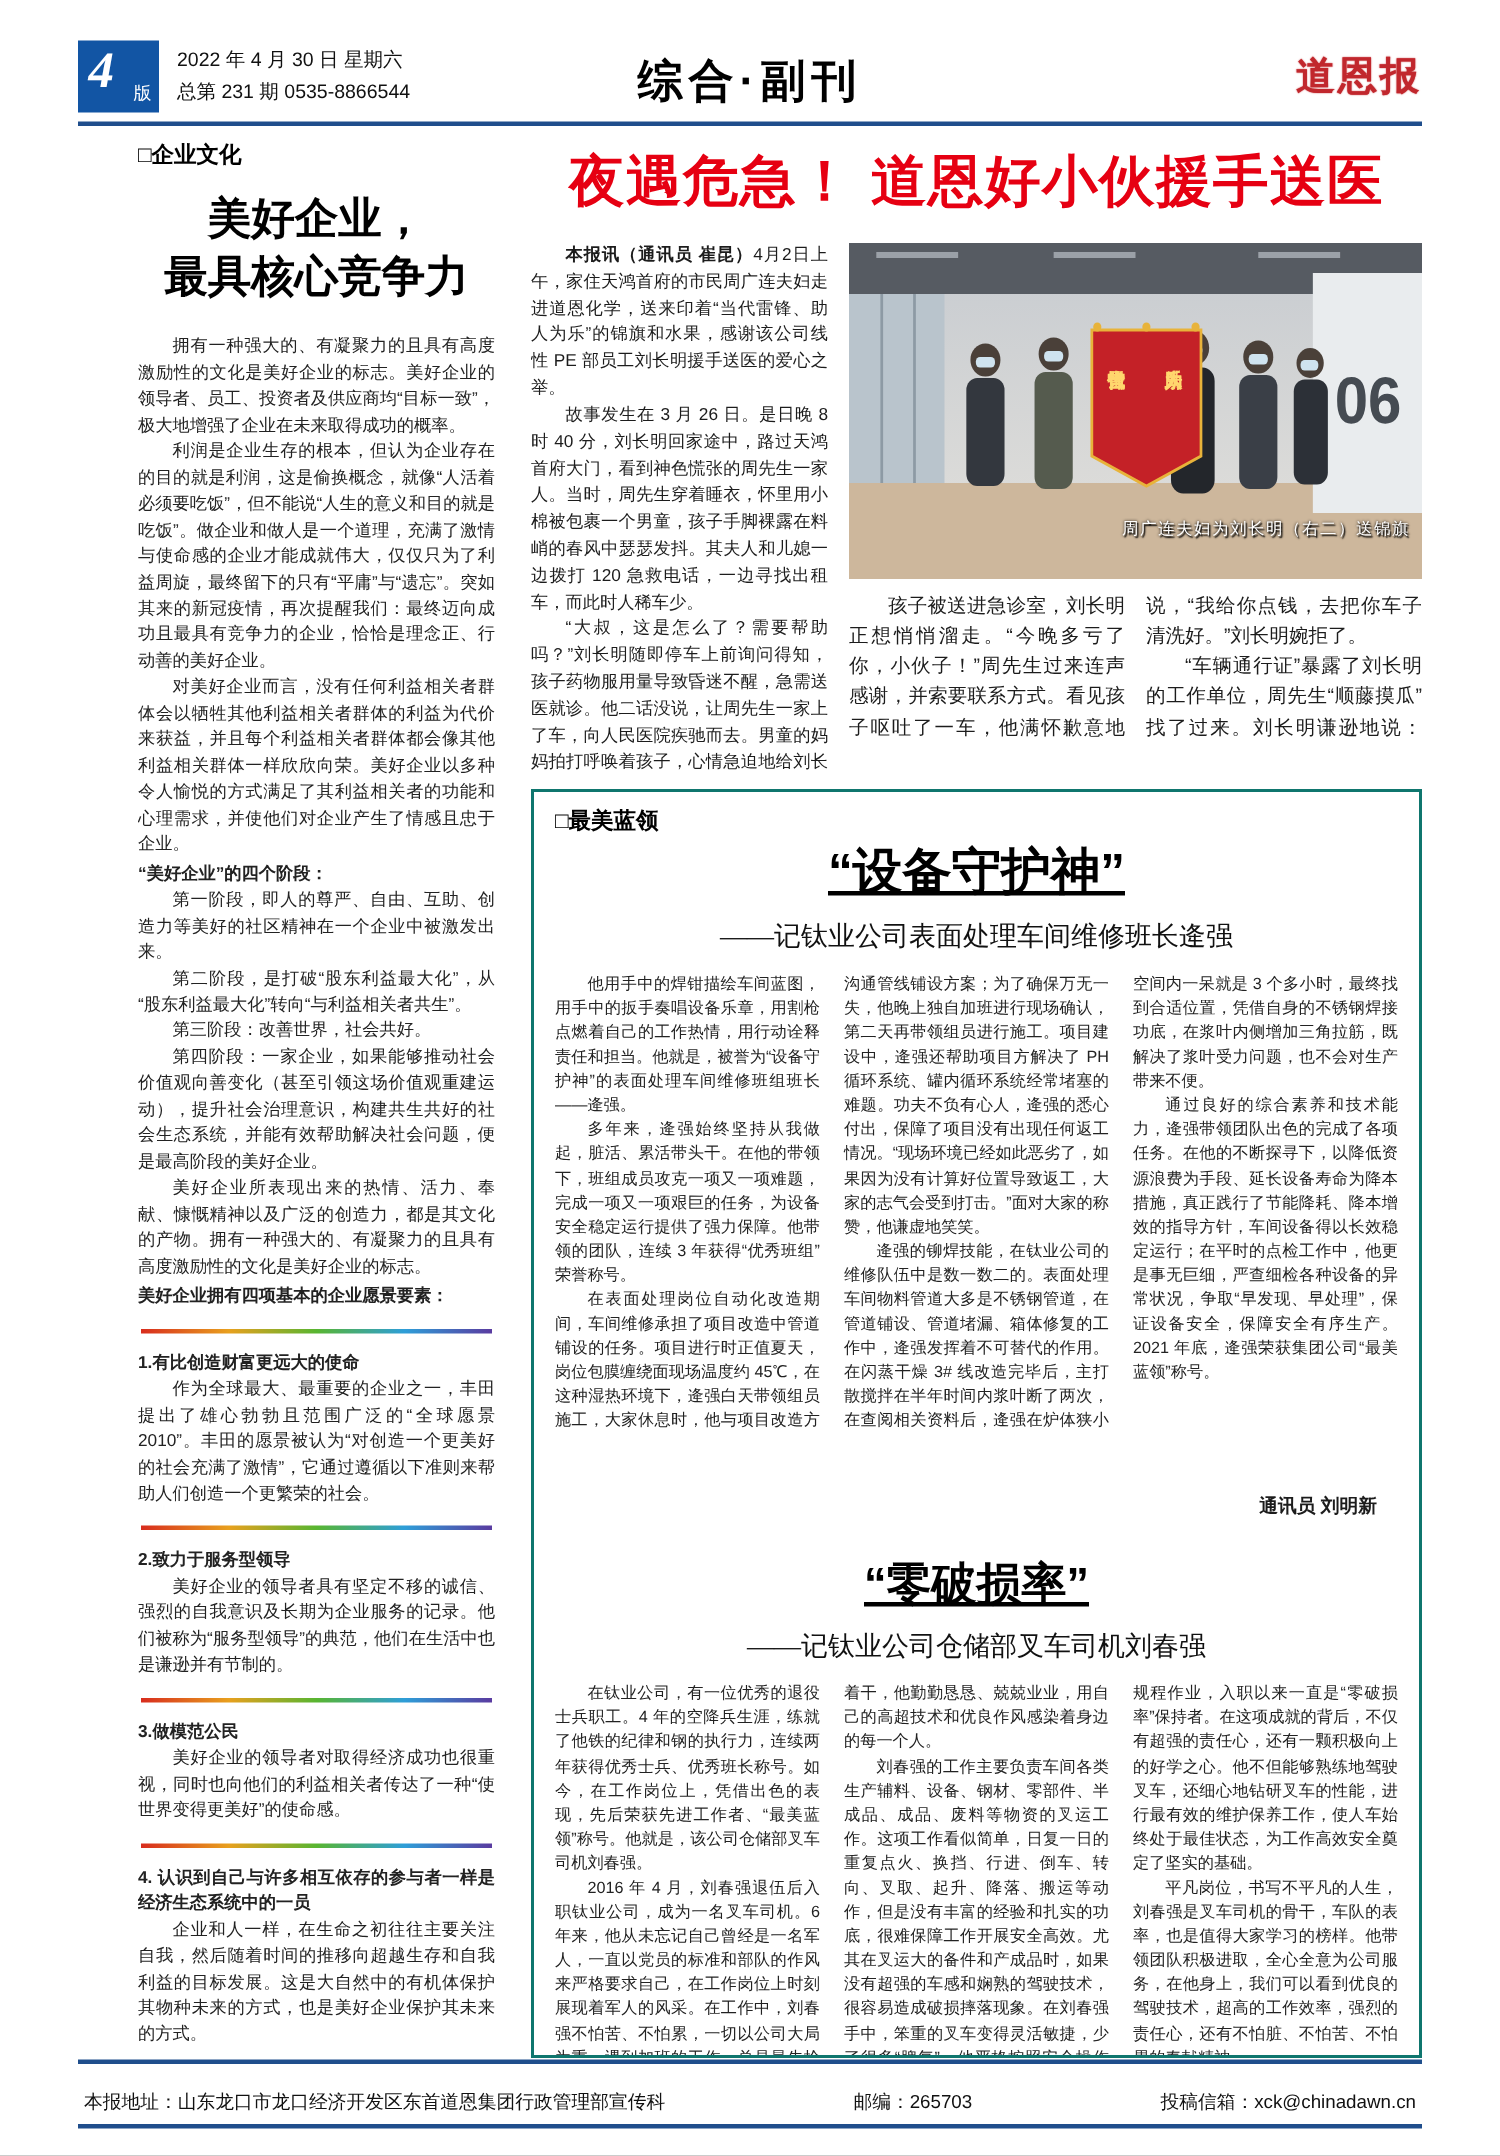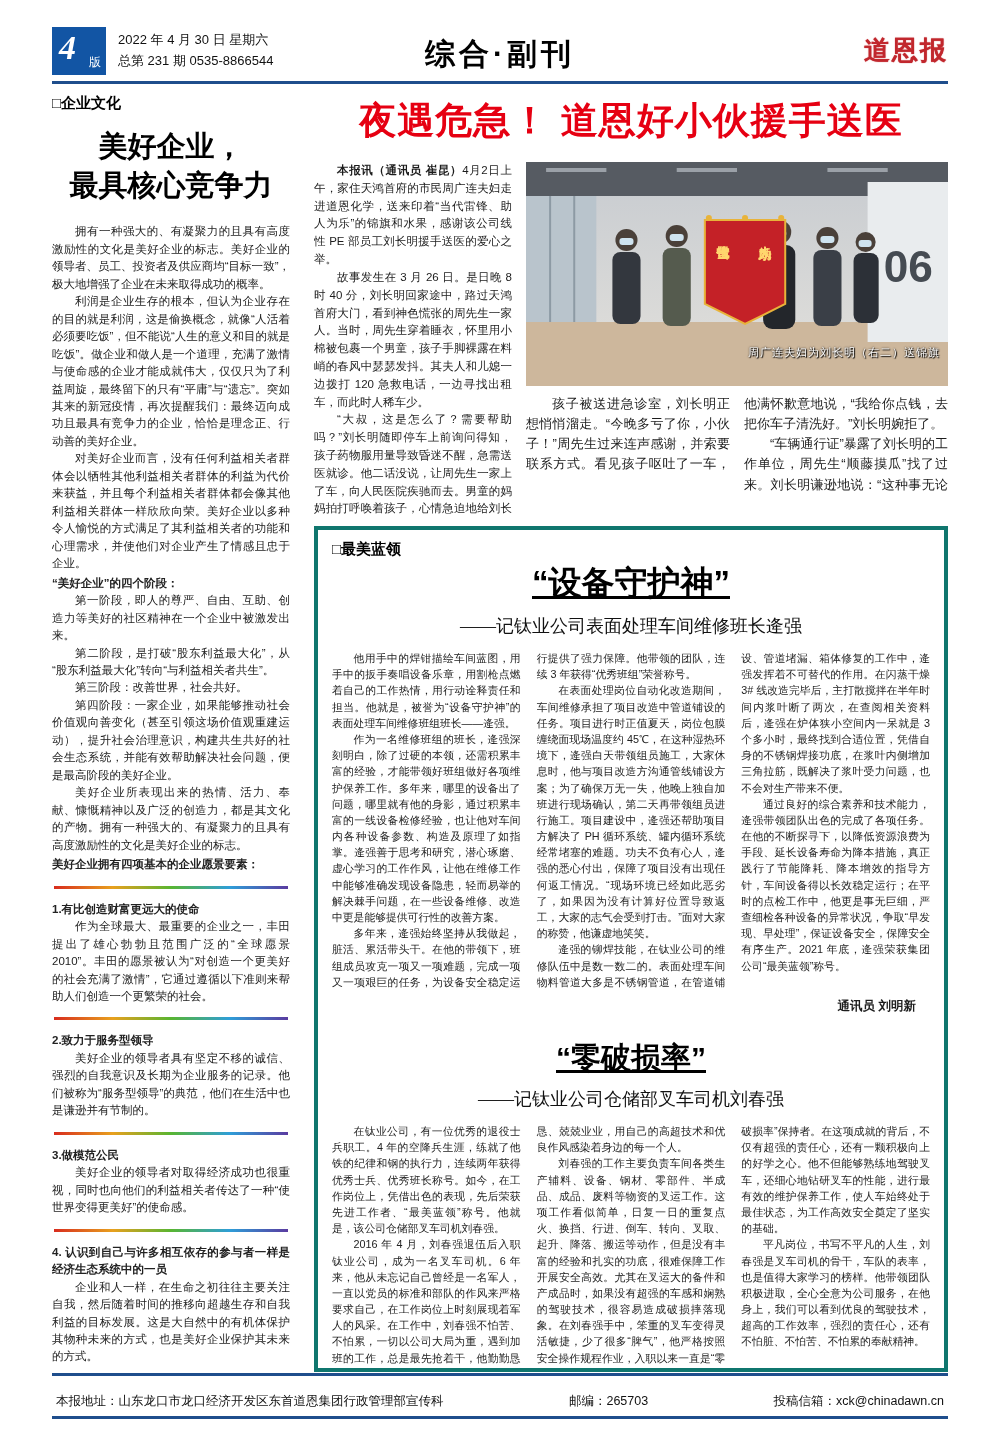--- a/index.html
+++ b/index.html
@@ -15,21 +15,21 @@
                 font-size:34px; position:absolute; left:7px; top:2px; }
   .badge .lbl { position:absolute; right:5px; bottom:4px; font-size:12px; }
   .dateblock { margin-left:12px; font-size:13px; line-height:1.55; color:#111; }
   .center-title { position:absolute; left:50%; transform:translateX(-50%); top:8px;
                   font-size:30px; font-weight:bold; letter-spacing:4px; color:#000; }
   .masthead { margin-left:auto; font-family:"Liberation Serif", serif; font-weight:bold;
               font-size:26px; color:#c1272d; letter-spacing:2px; text-shadow:0 0 1px #c1272d; }
 
   
   .main { display:flex; gap:24px; margin-top:10px; height:1300px; }
-  .colL { width:238px; flex:none; overflow:hidden; }
+  .colL { width:238px; flex:none; overflow:hidden;margin-left:40px; }
   .colR { flex:1; overflow:hidden; }
 
   
   .tag { font-size:15px; font-weight:bold; color:#000; }
   .l-title { text-align:center; font-weight:bold; font-size:29px; line-height:1.35;
              margin:14px 0 18px 0; color:#000; }
   .l-body { font-size:11.5px; line-height:1.52; text-align:justify; color:#222; }
   .blk-p { text-indent:2em; }
   .blk-h { font-weight:bold; margin-top:2px; }
   .blk-divider { height:3px; margin:12px 2px;
@@ -43,21 +43,21 @@
               font-size:11.5px; line-height:1.55; text-align:justify; }
   .story-c1 p, .story-cont p { text-indent:2em; }
   .story-right { flex:1; }
   .photo-wrap { position:relative; height:224px; background:#c2410c; overflow:hidden; }
   .photo-cap { position:absolute; right:8px; bottom:26px; color:#fff; font-size:11px;
                text-shadow:0 0 2px #000, 1px 1px 1px #000; letter-spacing:1px; }
   .story-cont { column-count:2; column-gap:14px; height:118px; overflow:hidden;
                 margin-top:8px; font-size:13px; line-height:1.55; text-align:justify; }
 
   
-  .bluebox { border:4px solid #0f766e; margin-top:12px; padding:10px 14px 8px 14px;
+  .bluebox { border:2px solid #0f766e; margin-top:12px; padding:10px 14px 8px 14px;
              height:846px; overflow:hidden; }
   .art-title { text-align:center; font-weight:bold; color:#000;text-decoration:underline; }
   .t1 { font-size:33px; margin-top:2px; }
   .t2 { font-size:30px; margin-top:23px; }
   .art-sub { text-align:center; font-size:18px; margin:8px 0 12px 0; color:#111;
              font-family:"Liberation Serif", serif; }
   .art-cols { column-count:3; column-gap:16px; text-align:justify;
               font-size:10.8px; line-height:1.5; overflow:hidden; color:#222; }
   .cols1 { height:342px; }
   .cols2 { height:272px; }
@@ -220,21 +220,20 @@
       </div>
 
       <div class="bluebox">
         <div class="tag">□最美蓝领</div>
 
         <div class="art-title t1">“设备守护神”</div>
         <div class="art-sub">——记钛业公司表面处理车间维修班长逄强</div>
         <div class="art-cols cols1">
 
         <p>他用手中的焊钳描绘车间蓝图，用手中的扳手奏唱设备乐章，用割枪点燃着自己的工作热情，用行动诠释责任和担当。他就是，被誉为“设备守护神”的表面处理车间维修班组班长——逄强。</p>
-            <p>作为一名维修班组的班长，逄强深刻明白，除了过硬的本领，还需积累丰富的经验，才能带领好班组做好各项维护保养工作。多年来，哪里的设备出了问题，哪里就有他的身影，通过积累丰富的一线设备检修经验，也让他对车间内各种设备参数、构造及原理了如指掌。逄强善于思考和研究，潜心琢磨、虚心学习的工作作风，让他在维修工作中能够准确发现设备隐患，轻而易举的解决棘手问题，在一些设备维修、改造中更是能够提供可行性的改善方案。</p>
             <p>多年来，逄强始终坚持从我做起，脏活、累活带头干。在他的带领下，班组成员攻克一项又一项难题，完成一项又一项艰巨的任务，为设备安全稳定运行提供了强力保障。他带领的团队，连续 3 年获得“优秀班组”荣誉称号。</p>
             <p>在表面处理岗位自动化改造期间，车间维修承担了项目改造中管道铺设的任务。项目进行时正值夏天，岗位包膜缠绕面现场温度约 45℃，在这种湿热环境下，逄强白天带领组员施工，大家休息时，他与项目改造方沟通管线铺设方案；为了确保万无一失，他晚上独自加班进行现场确认，第二天再带领组员进行施工。项目建设中，逄强还帮助项目方解决了 PH 循环系统、罐内循环系统经常堵塞的难题。功夫不负有心人，逄强的悉心付出，保障了项目没有出现任何返工情况。“现场环境已经如此恶劣了，如果因为没有计算好位置导致返工，大家的志气会受到打击。”面对大家的称赞，他谦虚地笑笑。</p>
             <p>逄强的铆焊技能，在钛业公司的维修队伍中是数一数二的。表面处理车间物料管道大多是不锈钢管道，在管道铺设、管道堵漏、箱体修复的工作中，逄强发挥着不可替代的作用。在闪蒸干燥 3# 线改造完毕后，主打散搅拌在半年时间内浆叶断了两次，在查阅相关资料后，逄强在炉体狭小空间内一呆就是 3 个多小时，最终找到合适位置，凭借自身的不锈钢焊接功底，在浆叶内侧增加三角拉筋，既解决了浆叶受力问题，也不会对生产带来不便。</p>
             <p>通过良好的综合素养和技术能力，逄强带领团队出色的完成了各项任务。在他的不断探寻下，以降低资源浪费为手段、延长设备寿命为降本措施，真正践行了节能降耗、降本增效的指导方针，车间设备得以长效稳定运行；在平时的点检工作中，他更是事无巨细，严查细检各种设备的异常状况，争取“早发现、早处理”，保证设备安全，保障安全有序生产。2021 年底，逄强荣获集团公司“最美蓝领”称号。</p>
           </div>
         <div class="byline">通讯员  刘明新</div>
 
         <div class="art-title t2">“零破损率”</div>
         <div class="art-sub">——记钛业公司仓储部叉车司机刘春强</div>
         <div class="art-cols cols2">

